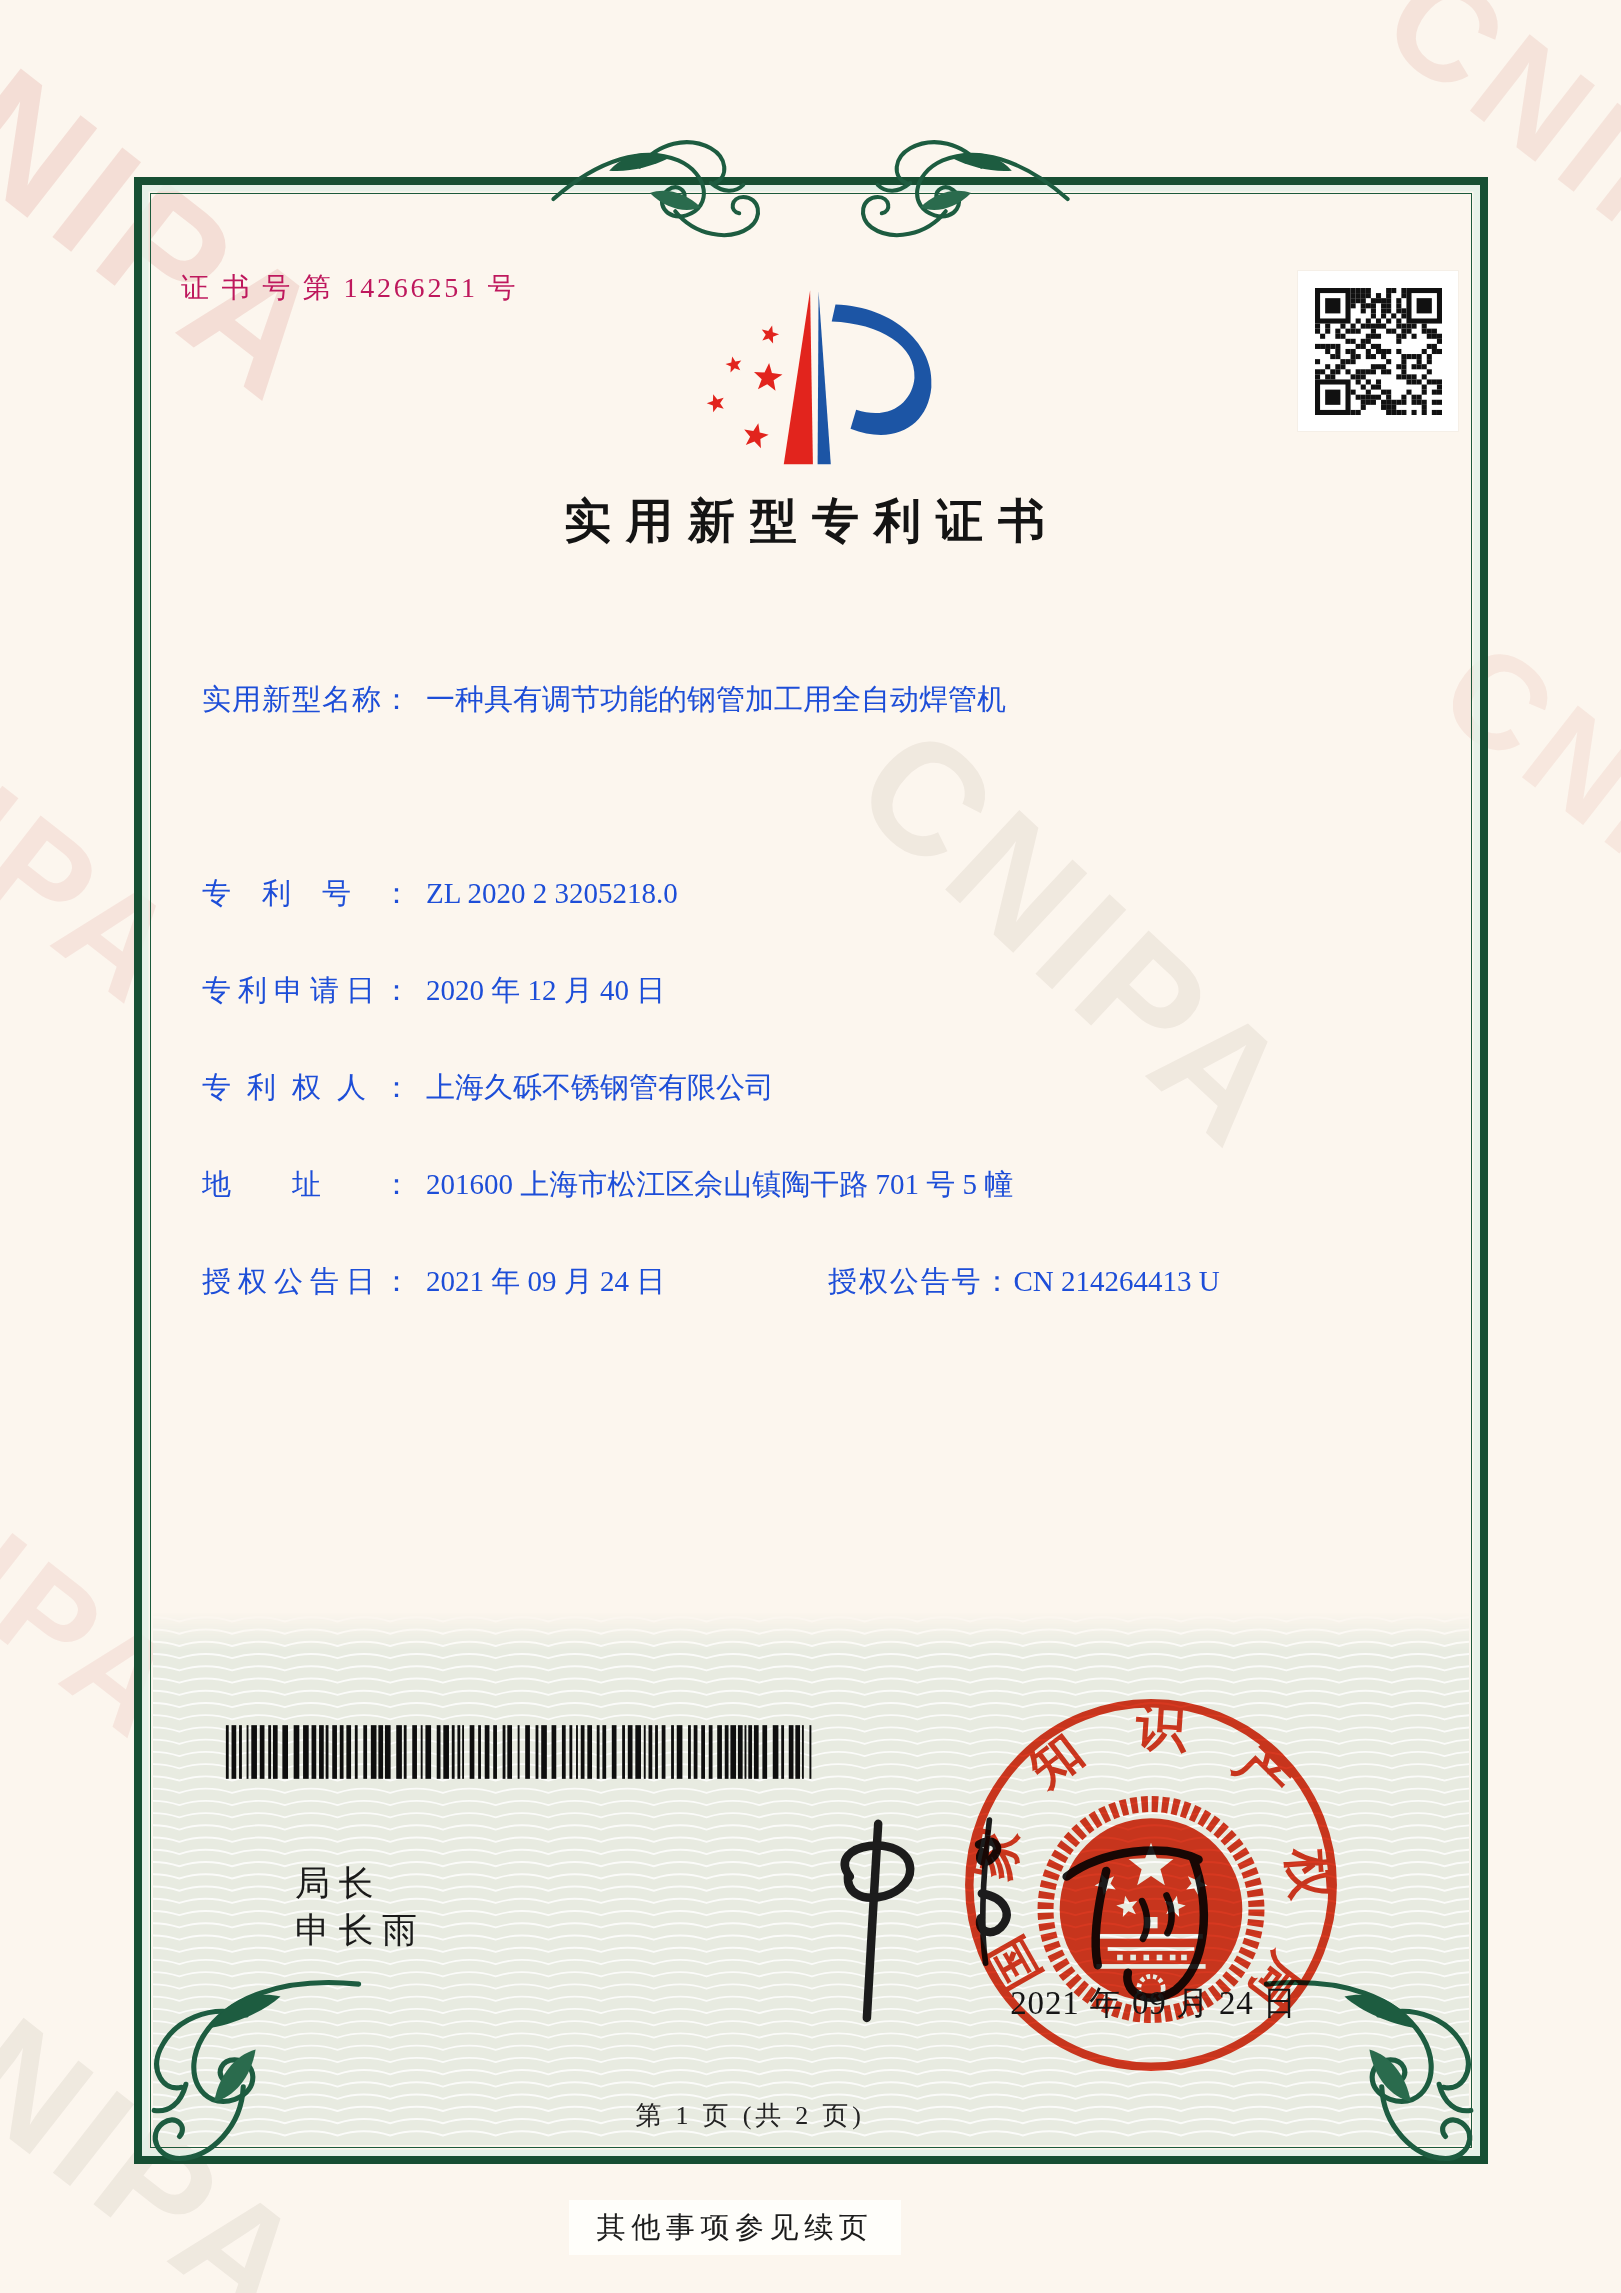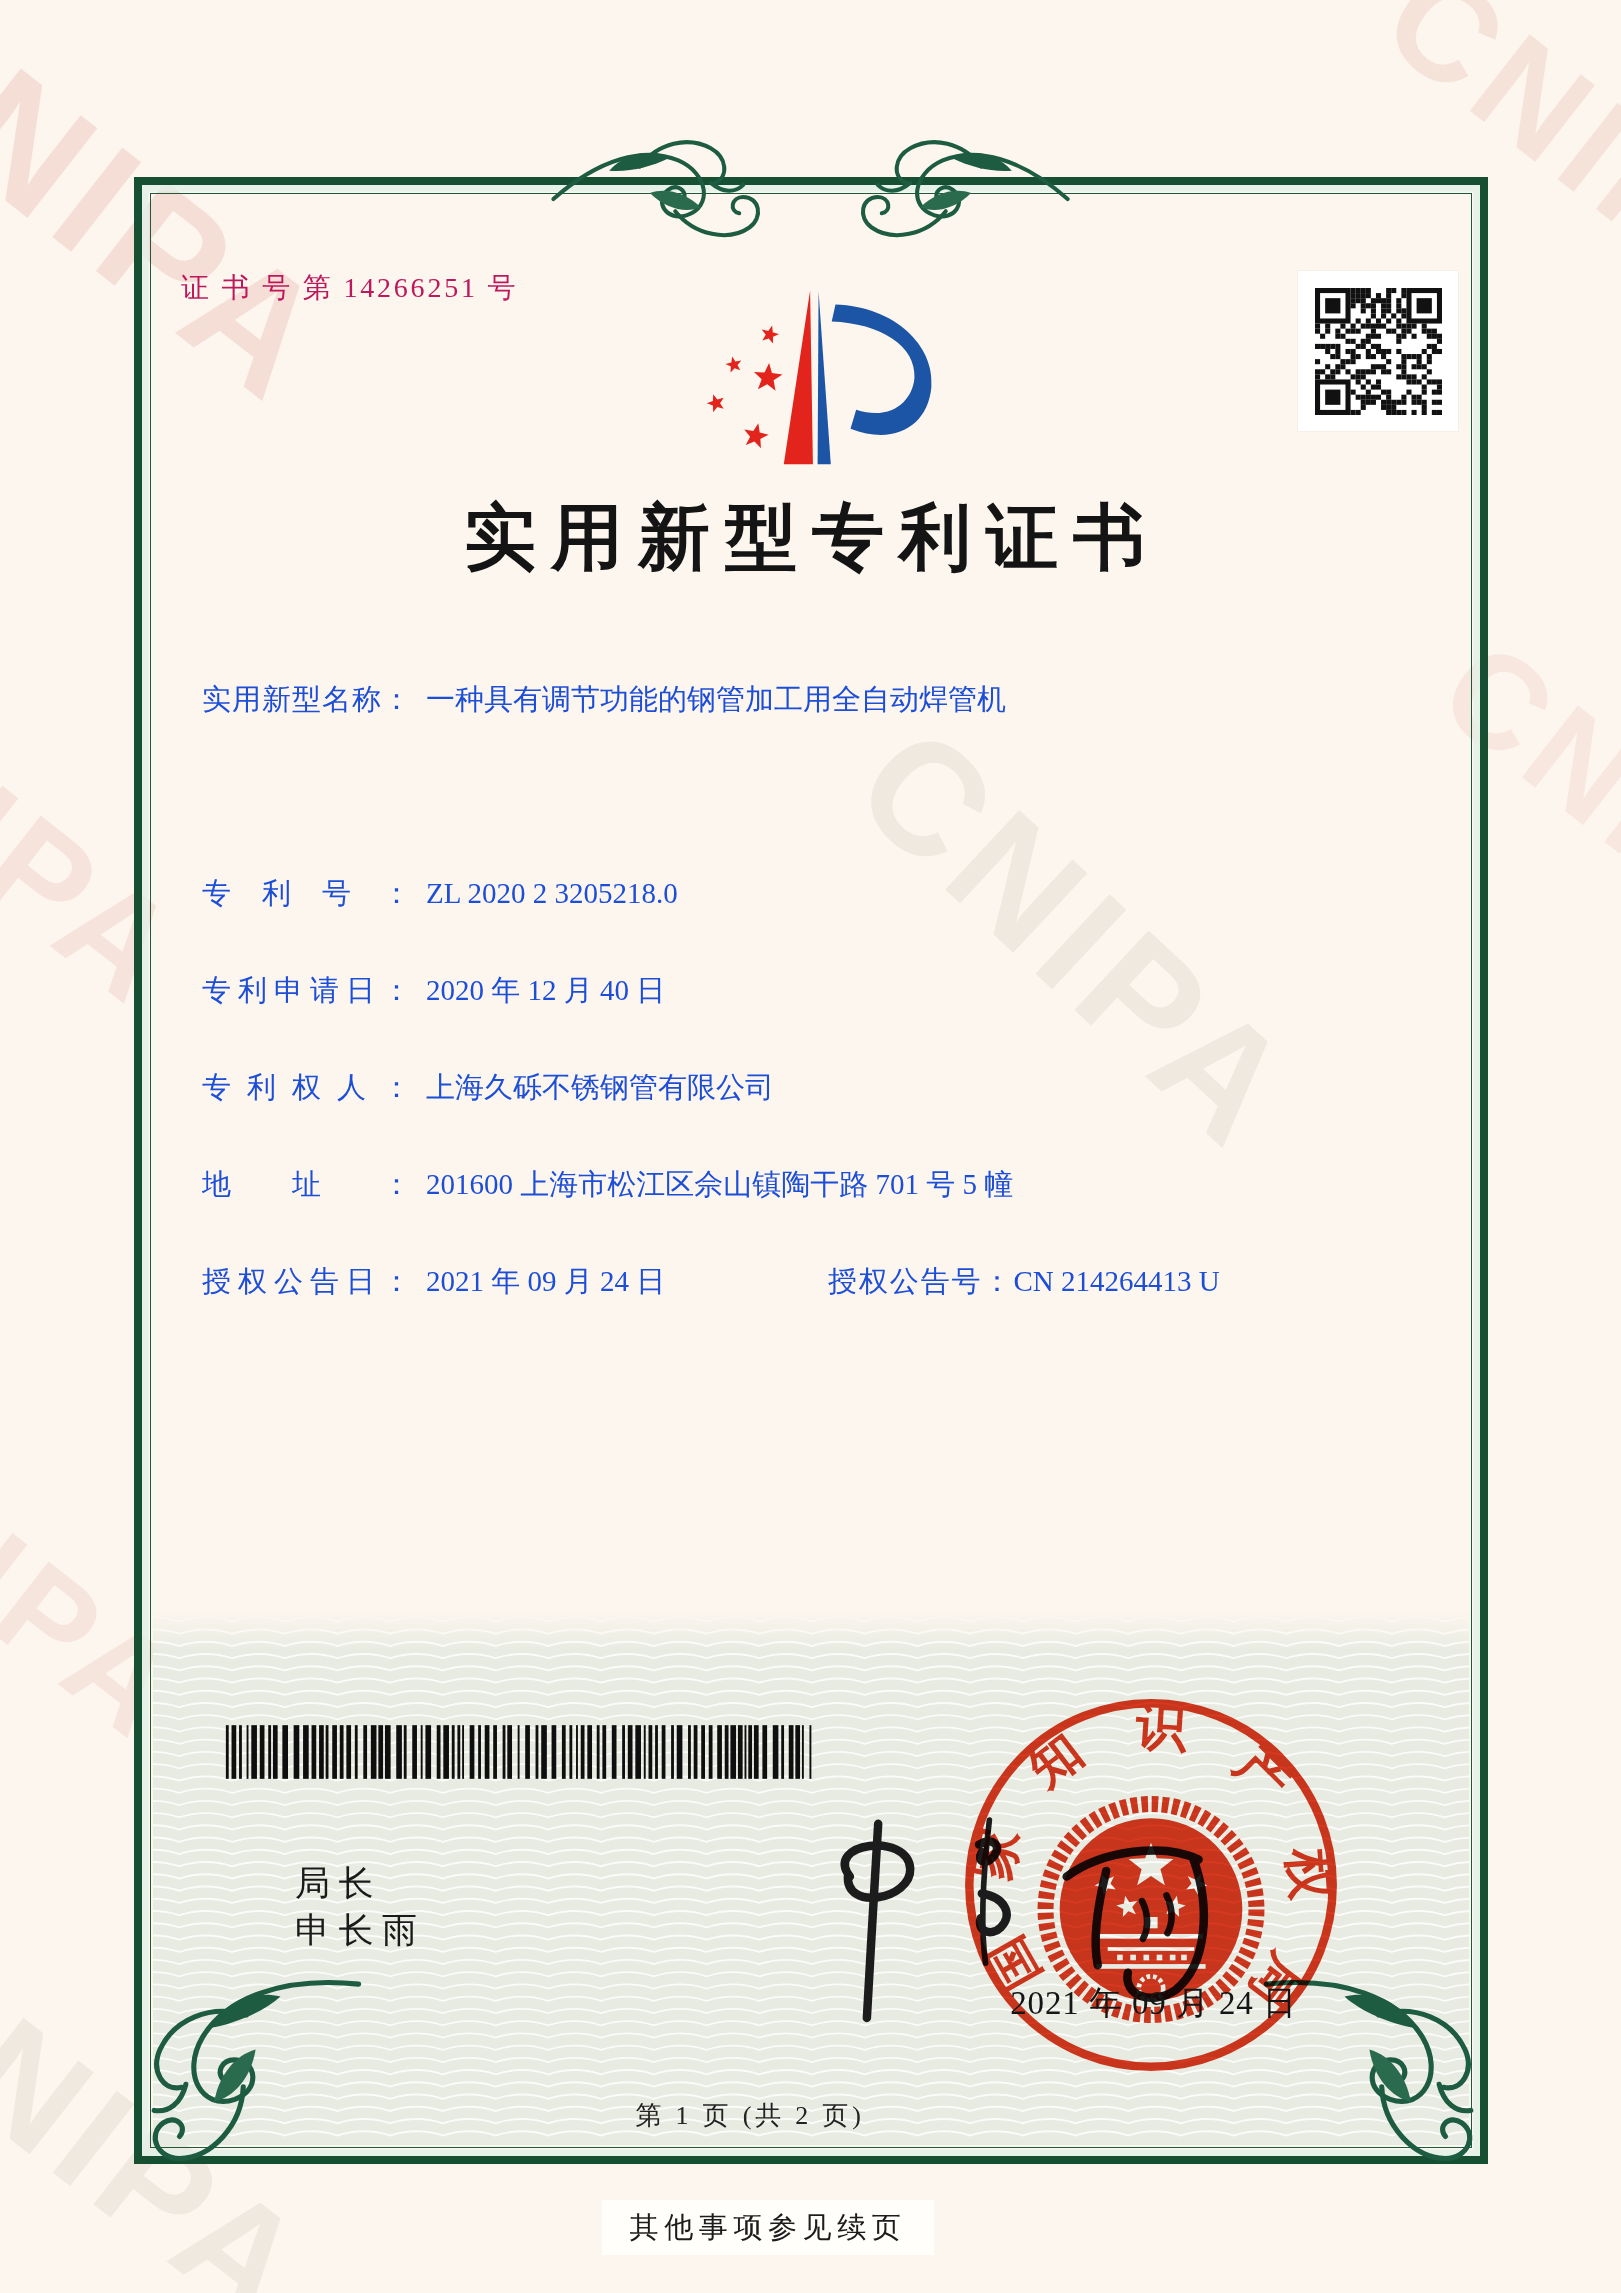--- a/index.html
+++ b/index.html
@@ -19,21 +19,21 @@
   
   .texture{position:absolute;left:153px;top:1612px;width:1316px;height:533px;background:#e8ebe1;
       -webkit-mask-image:linear-gradient(to bottom,transparent 0,#000 38px);
       mask-image:linear-gradient(to bottom,transparent 0,#000 38px);}
   .texture svg{display:block;}
 
   .certno{position:absolute;left:181px;top:269px;font-size:28px;letter-spacing:2.8px;color:#be185d;}
   .logo{position:absolute;left:702px;top:278px;width:235px;height:212px;}
   .qrcard{position:absolute;left:1298px;top:271px;width:160px;height:160px;background:#fff;
       display:flex;align-items:center;justify-content:center;box-shadow:0 0 0 0.9px rgba(0,0,0,.03);}
-  .title{position:absolute;left:151px;top:490px;width:1322px;text-align:center;font-size:72px;
+  .title{position:absolute;left:151px;top:490px;width:1322px;text-align:center;font-size:47px;
       font-weight:bold;letter-spacing:15px;color:#141414;}
 
   .row{position:absolute;left:202px;width:1224px;font-size:29px;color:#1d4ed8;white-space:nowrap;}
   .flabel{display:inline-block;width:209px;text-align-last:justify;text-align:justify;vertical-align:baseline;}
   .fvalue{margin-left:15px;}
   .grant-no{position:absolute;left:626px;top:0;}
   .glabel{letter-spacing:1.9px;}
 
   .bodytext{position:absolute;left:201px;top:1326px;width:1220px;font-size:29px;line-height:54px;
       color:#1c1c1c;text-align:justify;}
@@ -44,21 +44,21 @@
       font-size:35px;letter-spacing:8.5px;color:#1a1a1a;font-weight:500;}
   .officer .name{letter-spacing:8.5px;}
   .signature{position:absolute;left:767px;top:1803px;width:490px;height:231px;}
 
   .seal{position:absolute;left:958px;top:1692px;width:386px;height:386px;mix-blend-mode:multiply;opacity:.95;}
   .sealdate{position:absolute;left:972px;top:1981px;width:363px;text-align:center;font-size:33px;
       color:#151515;z-index:30;letter-spacing:0.9px;}
 
   .pageinfo{position:absolute;left:151px;top:2098px;width:1322px;text-align:center;font-size:26px;
       color:#222;transform:translateX(-62px);letter-spacing:3.8px;}
-  .contnote{position:absolute;left:169px;top:2200px;width:1322px;text-align:center;transform:translateX(-62px);text-decoration:underline;}
+  .contnote{position:absolute;left:136px;top:2200px;width:1322px;text-align:center;transform:translateX(-62px);text-decoration:underline;}
   .contnote span{display:inline-block;background:#fffefa;padding:7.5px 28px;font-size:29px;letter-spacing:5.6px;color:#1c1c1c;}
 
   .orn{position:absolute;}
   .hidden-defs{position:absolute;width:0;height:0;overflow:hidden;}
 </style>
 </head>
 <body>
 
 <div class="page">
 

